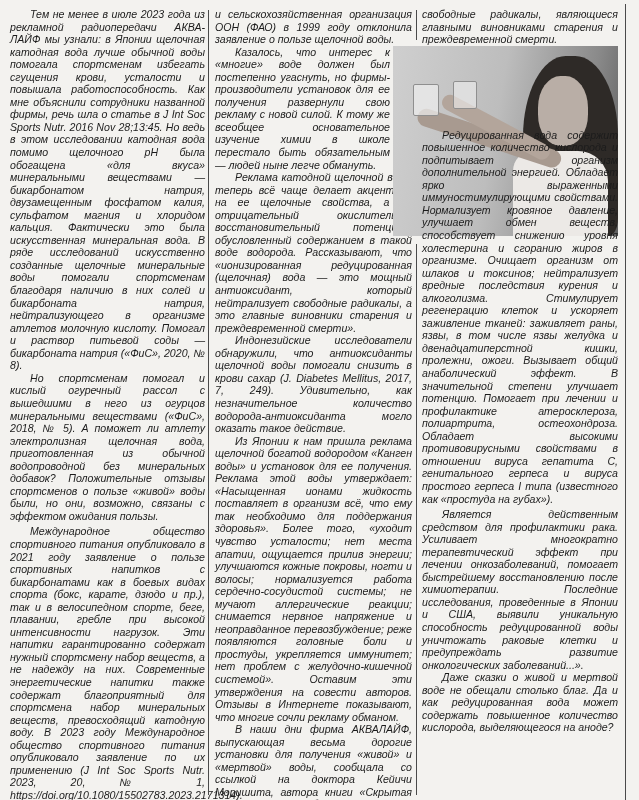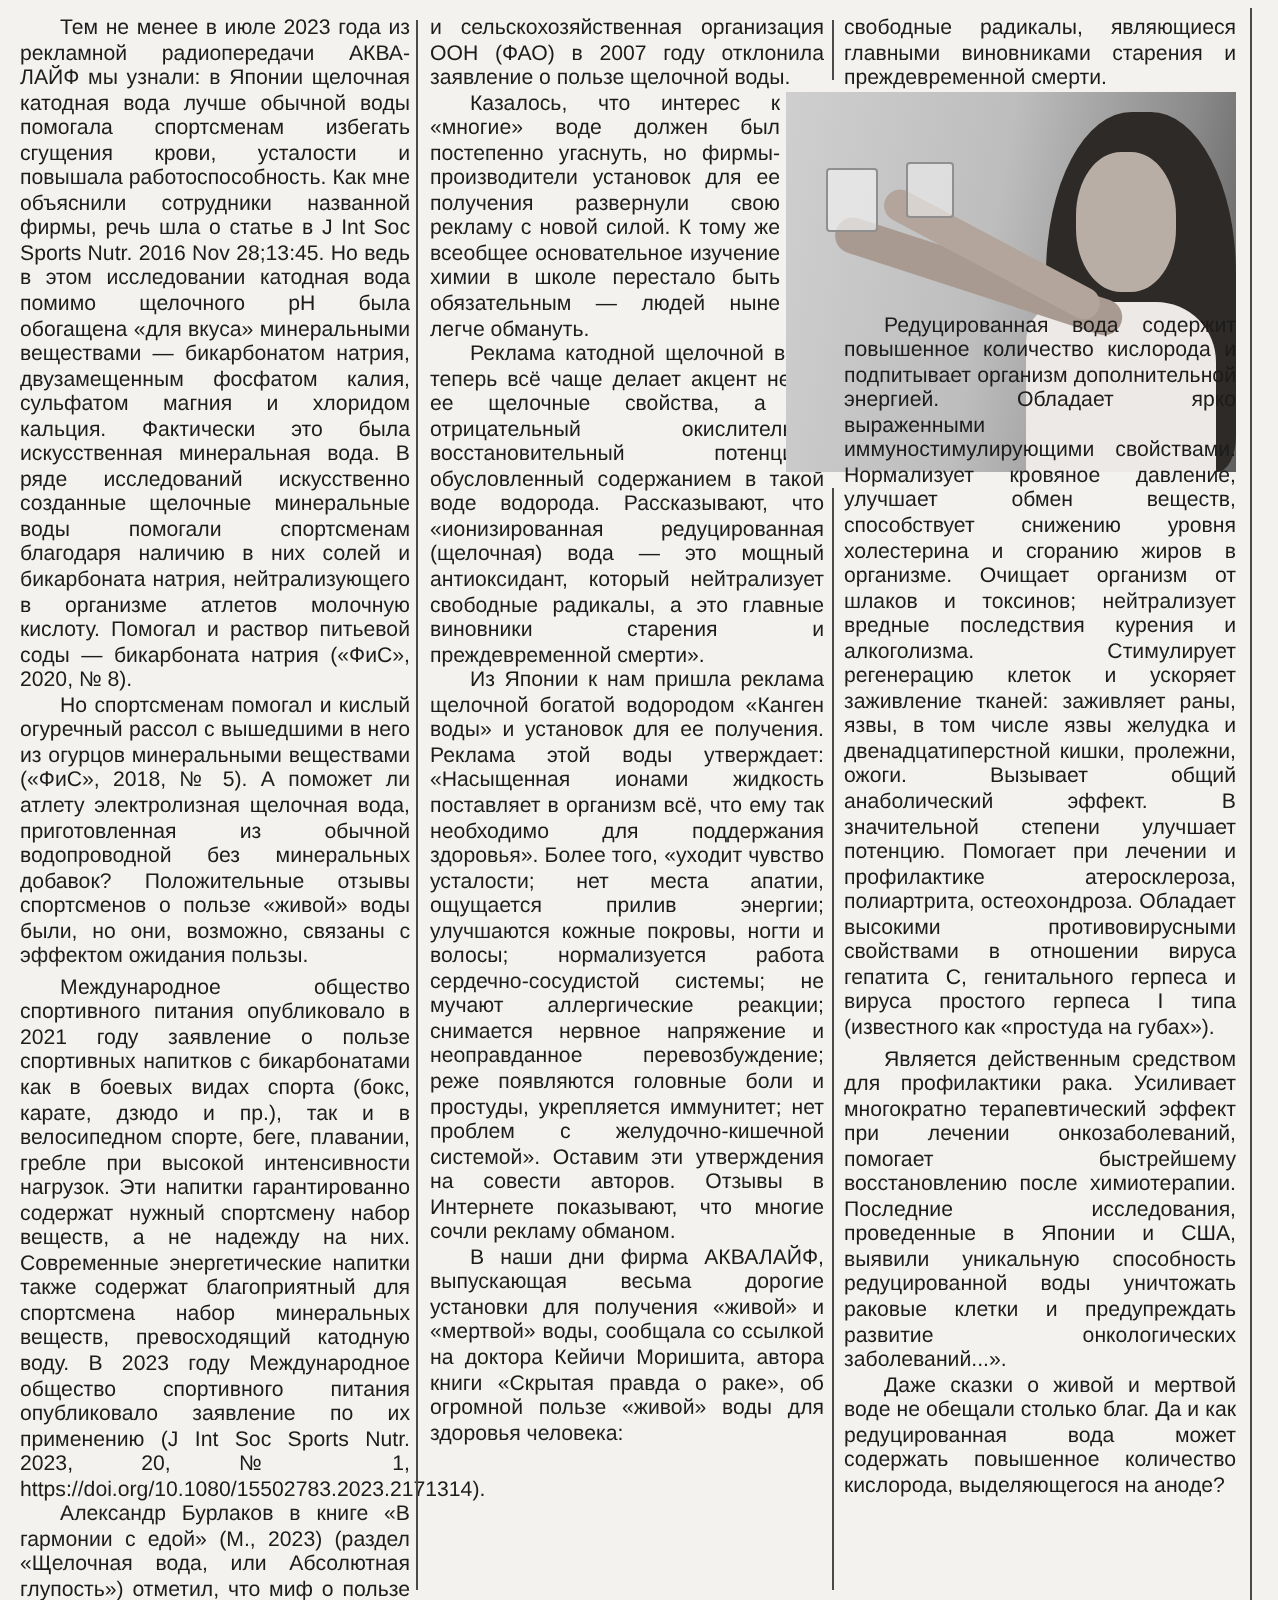--- a/index.html
+++ b/index.html
@@ -3,21 +3,21 @@
 <meta charset="utf-8">
 <style>
   html, body { margin: 0; padding: 0; }
   body {
     width: 639px; height: 800px; overflow: hidden;
     background: #f3f2ef;
     font-family: "Liberation Sans", sans-serif;
     color: #1c1c1c;
     position: relative;
   }
-  .page { position: absolute; left: 0; top: 0; width: 639px; height: 800px; }
+  .page { position: absolute; left: 0; top: 0; width: 639px; height: 800px; font-style: italic; }
   .col {
     position: absolute; top: 8px;
     font-size: 10.6px; line-height: 12.55px;
     text-align: justify; hyphens: manual;
   }
   .col p { margin: 0; text-indent: 0; }
   .col p.ind { text-indent: 20px; }
   .col p.gap { margin-top: 3px; }
   .col1 { left: 10px; width: 195px; }
   .col2 { left: 215px; width: 197px; }
@@ -45,45 +45,46 @@
   <div class="col col1">
     <p class="ind">Тем не менее в июле 2023 года из рекламной радиопередачи АКВА-ЛАЙФ мы узнали: в Японии щелочная катодная вода лучше обычной воды помогала спортсменам избегать сгущения крови, усталости и повышала работоспособность. Как мне объяснили сотрудники названной фирмы, речь шла о статье в J Int Soc Sports Nutr. 2016 Nov 28;13:45. Но ведь в этом исследовании катодная вода помимо щелочного pH была обогащена «для вкуса» минеральными веществами — бикарбонатом натрия, двузамещенным фосфатом калия, сульфатом магния и хлоридом кальция. Фактически это была искусственная минеральная вода. В ряде исследований искусственно созданные щелочные минеральные воды помогали спортсменам благодаря наличию в них солей и бикарбоната натрия, нейтрализующего в организме атлетов молочную кислоту. Помогал и раствор питьевой соды — бикарбоната натрия («ФиС», 2020, № 8).</p>
     <p class="ind">Но спортсменам помогал и кислый огуречный рассол с вышедшими в него из огурцов минеральными веществами («ФиС», 2018, № 5). А поможет ли атлету электролизная щелочная вода, приготовленная из обычной водопроводной без минеральных добавок? Положительные отзывы спортсменов о пользе «живой» воды были, но они, возможно, связаны с эффектом ожидания пользы.</p>
     <p class="ind gap">Международное общество спортивного питания опубликовало в 2021 году заявление о пользе спортивных напитков с бикарбонатами как в боевых видах спорта (бокс, карате, дзюдо и пр.), так и в велосипедном спорте, беге, плавании, гребле при высокой интенсивности нагрузок. Эти напитки гарантированно содержат нужный спортсмену набор веществ, а не надежду на них. Современные энергетические напитки также содержат благоприятный для спортсмена набор минеральных веществ, превосходящий катодную воду. В 2023 году Международное общество спортивного питания опубликовало заявление по их применению (J Int Soc Sports Nutr. 2023, 20, № 1, https://doi.org/10.1080/15502783.2023.2171314).</p>
     <p class="ind">Александр Бурлаков в книге «В гармонии с едой» (М., 2023) (раздел «Щелочная вода, или Абсолютная глупость») отметил, что миф о пользе для здоровья щелочной воды появился еще в 20-е годы прошлого века, но Продовольственная</p>
   </div>
 
   <div class="rule" style="left:208px; top:10px; height:785px;"></div>
 
   <div class="col col2">
-    <p>и сельскохозяйственная организация ООН (ФАО) в 2007 году отклонила заявление о пользе щелочной воды.</p>
+    <p>и сельскохозяйственная организация ООН (ФАО) в 1999 году отклонила заявление о пользе щелочной воды.</p>
     <div class="narrow">
       <p class="ind">Казалось, что интерес к «многие» воде должен был постепенно угаснуть, но фирмы-производители установок для ее получения развернули свою рекламу с новой силой. К тому же всеобщее основательное изучение химии в школе перестало быть обязательным — людей ныне легче обмануть.</p>
       <p class="ind" style="width:197px;">Реклама катодной щелочной воды теперь всё чаще делает акцент не на ее щелочные свойства, а на отрицательный окислительно-восстановительный потенциал, обусловленный содержанием в такой воде водорода. Рассказывают, что «ионизированная редуцированная (щелочная) вода — это мощный антиоксидант, который нейтрализует свободные радикалы, а это главные виновники старения и преждевременной смерти».</p>
     </div>
+    <p class="ind">Индонезийские исследователи обнаружили, что антиоксиданты щелочной воды помогали снизить в крови сахар (J. Diabetes Mellitus, 2017, 7, 249). Удивительно, как незначительное количество водорода-антиоксиданта могло оказать такое действие.</p>
     <p class="ind">Из Японии к нам пришла реклама щелочной богатой водородом «Канген воды» и установок для ее получения. Реклама этой воды утверждает: «Насыщенная ионами жидкость поставляет в организм всё, что ему так необходимо для поддержания здоровья». Более того, «уходит чувство усталости; нет места апатии, ощущается прилив энергии; улучшаются кожные покровы, ногти и волосы; нормализуется работа сердечно-сосудистой системы; не мучают аллергические реакции; снимается нервное напряжение и неоправданное перевозбуждение; реже появляются головные боли и простуды, укрепляется иммунитет; нет проблем с желудочно-кишечной системой». Оставим эти утверждения на совести авторов. Отзывы в Интернете показывают, что многие сочли рекламу обманом.</p>
     <p class="ind">В наши дни фирма АКВАЛАЙФ, выпускающая весьма дорогие установки для получения «живой» и «мертвой» воды, сообщала со ссылкой на доктора Кейичи Моришита, автора книги «Скрытая правда о раке», об огромной пользе «живой» воды для здоровья человека:</p>
 
   </div>
 
   <div class="rule" style="left:416px; top:10px; height:30px;"></div>
   <div class="rule" style="left:416px; top:244px; height:551px;"></div>
 
   <div class="photo">
     <div class="hair"></div>
     <div class="shirt"></div>
     <div class="face"></div>
     <div class="arm"></div>
     <div class="arm2"></div>
     <div class="glass"></div>
     <div class="glass2"></div>
   </div>
 
   <div class="col col3">
-    <p style="margin-bottom:111px;">свободные радикалы, являющиеся главными виновниками старения и преждевременной смерти.</p>
+    <p style="margin-bottom:83px;">свободные радикалы, являющиеся главными виновниками старения и преждевременной смерти.</p>
     <p class="ind">Редуцированная вода содержит повышенное количество кислорода и подпитывает организм дополнительной энергией. Обладает ярко выраженными иммуностимулирующими свойствами. Нормализует кровяное давление, улучшает обмен веществ, способствует снижению уровня холестерина и сгоранию жиров в организме. Очищает организм от шлаков и токсинов; нейтрализует вредные последствия курения и алкоголизма. Стимулирует регенерацию клеток и ускоряет заживление тканей: заживляет раны, язвы, в том числе язвы желудка и двенадцатиперстной кишки, пролежни, ожоги. Вызывает общий анаболический эффект. В значительной степени улучшает потенцию. Помогает при лечении и профилактике атеросклероза, полиартрита, остеохондроза. Обладает высокими противовирусными свойствами в отношении вируса гепатита С, генитального герпеса и вируса простого герпеса I типа (известного как «простуда на губах»).</p>
     <p class="ind gap">Является действенным средством для профилактики рака. Усиливает многократно терапевтический эффект при лечении онкозаболеваний, помогает быстрейшему восстановлению после химиотерапии. Последние исследования, проведенные в Японии и США, выявили уникальную способность редуцированной воды уничтожать раковые клетки и предупреждать развитие онкологических заболеваний...».</p>
     <p class="ind">Даже сказки о живой и мертвой воде не обещали столько благ. Да и как редуцированная вода может содержать повышенное количество кислорода, выделяющегося на аноде?</p>
 
   </div>
 
   <div class="rule" style="left:625px; top:4px; height:796px;"></div>
 </div>
 
 </body></html>

